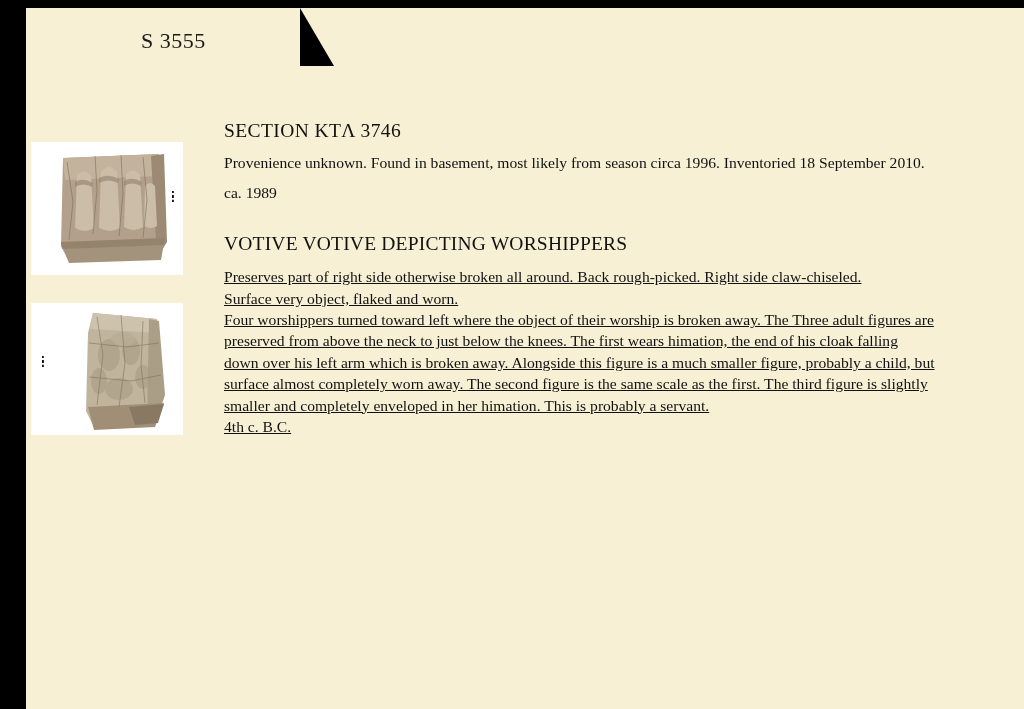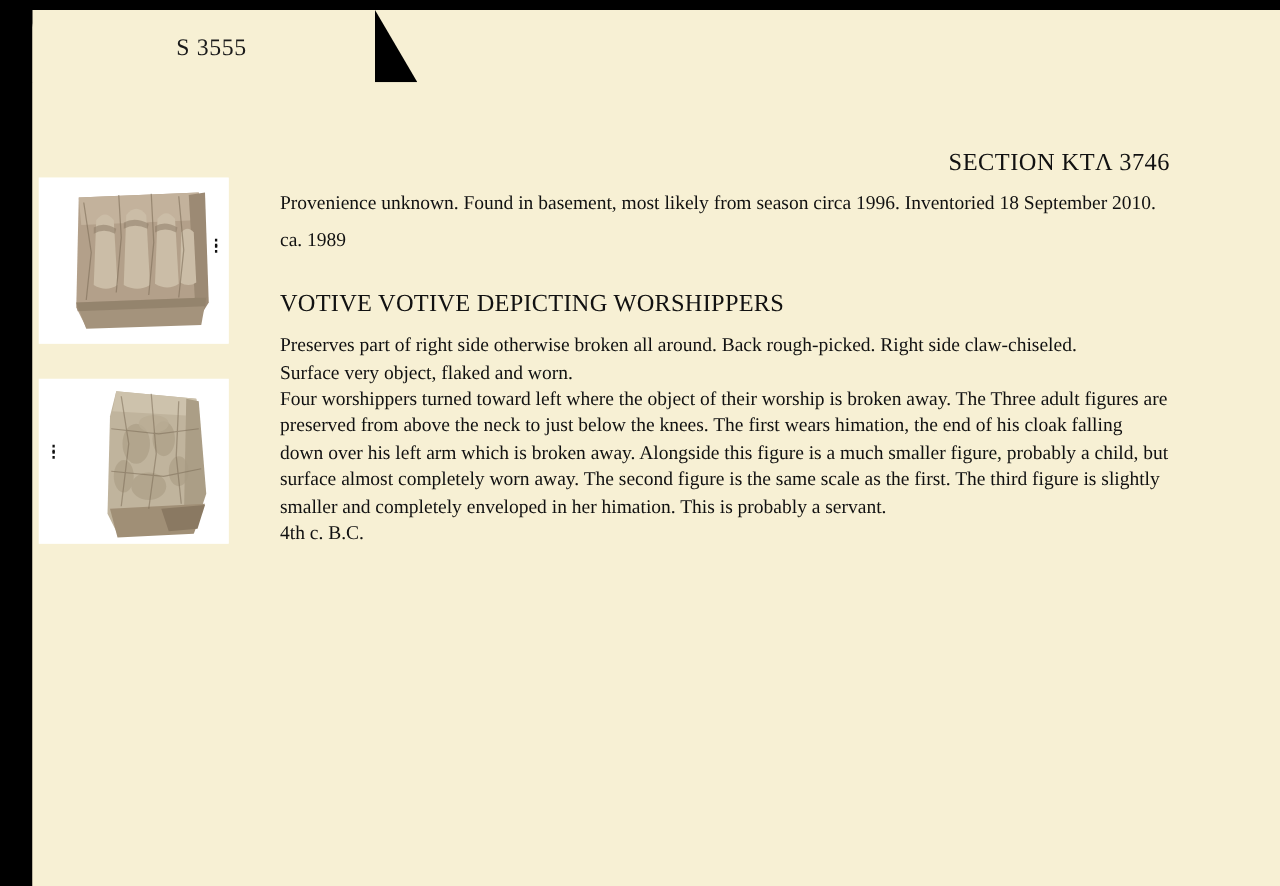--- a/index.html
+++ b/index.html
@@ -49,21 +49,21 @@
     left: 26px;
     top: 66px;
     width: 998px;
     height: 643px;
     background: #f7f0d4;
   }
   .tab-label {
     position: absolute;
     left: 141px;
     top: 28px;
-    font-size: 19px;
+    font-size: 22px;
     color: #1a1a1a;
     letter-spacing: 0.5px;
   }
 
   
   .photo {
     position: absolute;
     background: #ffffff;
     overflow: hidden;
   }
@@ -100,21 +100,20 @@
     left: 224px;
     top: 120px;
     width: 712px;
     color: #111111;
   }
   .section-head {
     font-size: 19.5px;
     letter-spacing: 0.4px;
     margin: 0 0 10px 0;
     font-weight: normal;
-    text-align: right;
   }
   .para {
     font-size: 15.6px;
     line-height: 1.36;
     margin: 0 0 9px 0;
   }
   .measures {
     font-size: 15.6px;
     margin: 0 0 0 0;
     white-space: pre;
@@ -122,20 +121,21 @@
   .title-head {
     font-size: 19.5px;
     letter-spacing: 0.2px;
     margin: 30px 0 11px 0;
     font-weight: normal;
   }
   .desc {
     font-size: 15.6px;
     line-height: 1.37;
     margin: 0;
+    text-decoration: underline;
   }
   .desc div { margin: 0; }
 </style>
 </head>
 <body>
 
 <div class="folder"></div>
 <div class="folder-tab"></div>
 <div class="tab-bevel"></div>
 <div class="folder-body"></div>

